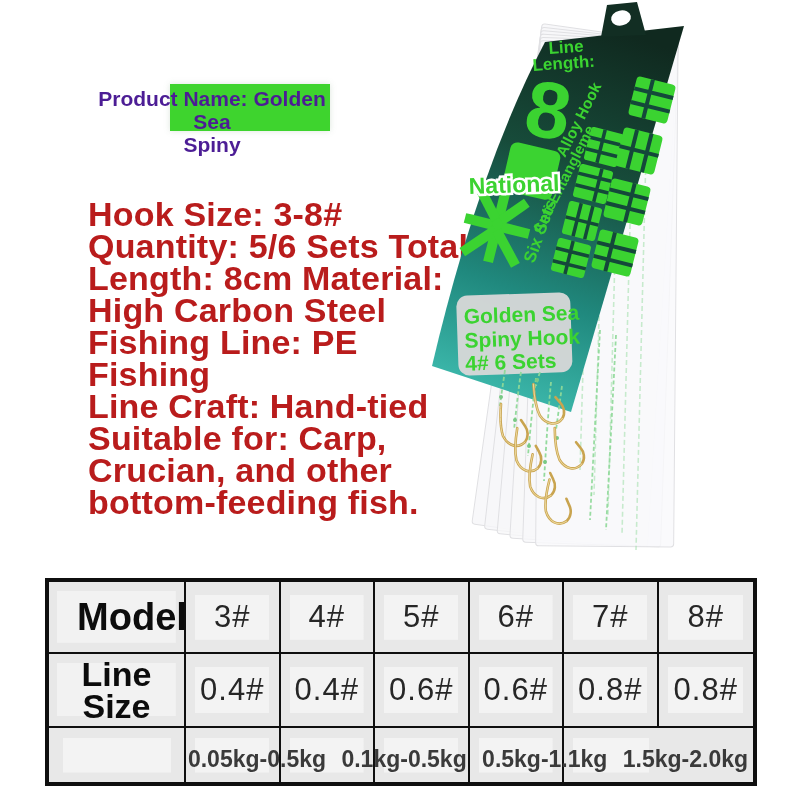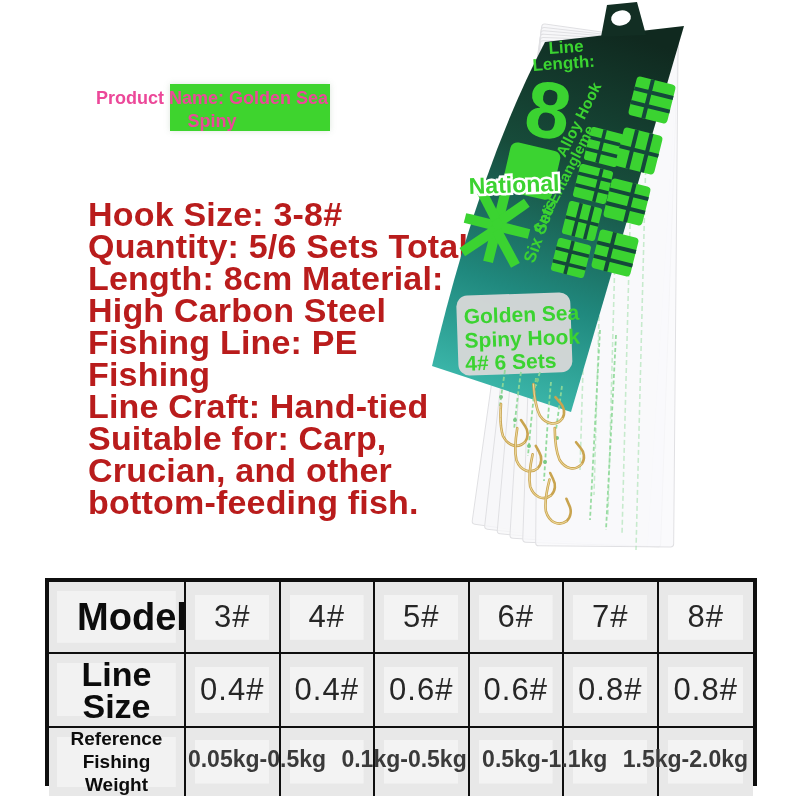--- a/index.html
+++ b/index.html
@@ -3,21 +3,21 @@
 <meta charset="utf-8">
 <style>
   html,body{margin:0;padding:0;background:#ffffff;}
   body{width:800px;height:800px;position:relative;overflow:hidden;
        font-family:"Liberation Sans",sans-serif;}
 
   
   .green-hl{position:absolute;left:170px;top:84px;width:160px;height:47px;
             background:#3ed42e;box-shadow:0 0 6px rgba(120,160,120,.25);}
   .title-text{position:absolute;left:92px;top:87px;width:240px;
-              font-size:18px;line-height:23px;font-weight:700;color:#ec4899;
+              font-size:21px;line-height:23px;font-weight:700;color:#4c1d95;
               text-align:center;white-space:pre-line;}
 
   
   .specs-text{position:absolute;left:88px;top:198px;width:386px;
               font-size:34px;line-height:32px;font-weight:700;color:#b91c1c;
               white-space:pre-line;letter-spacing:.2px;}
 
   
   .product-svg{position:absolute;left:415px;top:0;width:290px;height:575px;}
   .product-svg text{font-family:"Liberation Sans",sans-serif;font-weight:700;fill:#3bd331;}
@@ -220,22 +220,20 @@
 
   <div class="cell th th-linesize">Line
 Size</div>
   <div class="cell td">0.4#</div>
   <div class="cell td">0.4#</div>
   <div class="cell td">0.6#</div>
   <div class="cell td">0.6#</div>
   <div class="cell td">0.8#</div>
   <div class="cell td col-last">0.8#</div>
 
-  <div class="cell th th-weight row-last">Reference
-Fishing Weight</div>
   <div class="cell td row-last"></div>
   <div class="cell td row-last"></div>
   <div class="cell td row-last"></div>
   <div class="cell td row-last"></div>
   <div class="cell td row-last"></div>
   <div class="cell td row-last col-last"></div>
   <div class="weights-overlay">0.05kg-0.5kg 0.1kg-0.5kg 0.5kg-1.1kg 1.5kg-2.0kg</div>
 </div>
 
 </body></html>

